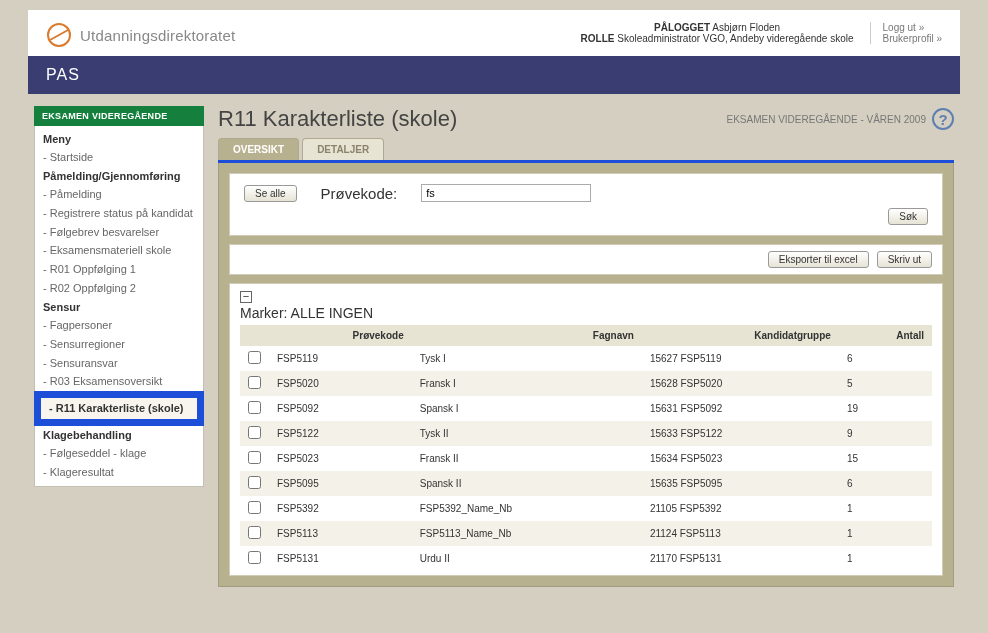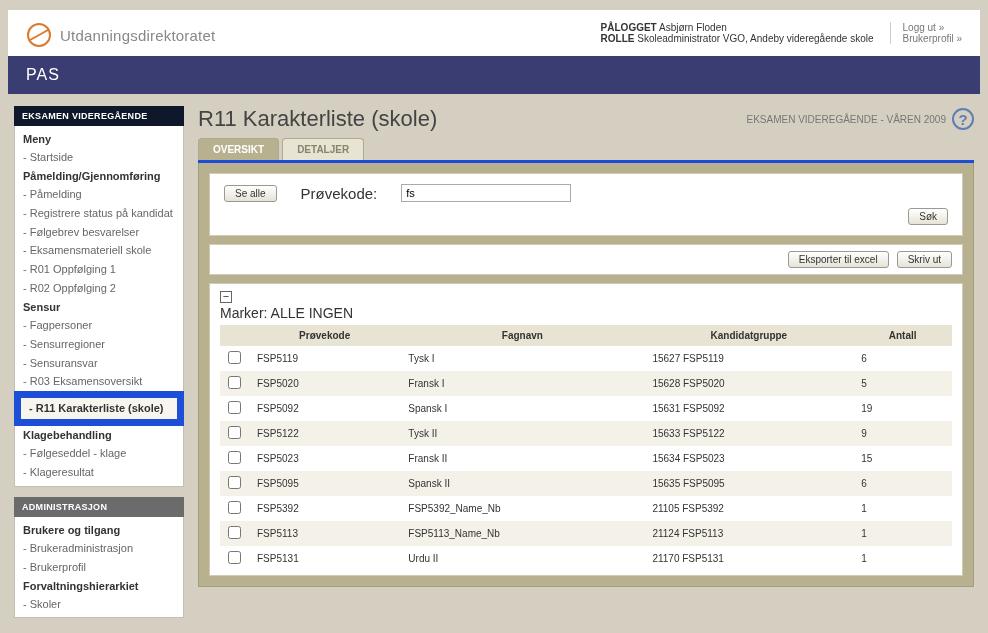--- a/index.html
+++ b/index.html
@@ -1,30 +1,30 @@
 <!DOCTYPE html>
 <html><head>
   <meta charset="utf-8">
   <style>
     * { margin: 0; padding: 0; box-sizing: border-box; }
     body { font-family: Verdana, Arial, sans-serif; font-size: 11px; background: #d4cfc0; color: #333; }
-    .page { width: 988px; height: 633px; margin: 0 auto; background: #d4cfc0; padding: 10px 8px; }
+    .page { width: 988px; height: 633px; margin: 0 auto; background: #d4cfc0; padding: 10px 28px; }
     .top-bar { background: #fff; padding: 12px 18px 8px 18px; display: flex; align-items: flex-start; justify-content: space-between; }
     .logo-area { display: flex; align-items: center; gap: 8px; }
     .logo-icon { width: 26px; height: 26px; display: inline-block; }
     .logo-text { color: #888; font-size: 15px; letter-spacing: 0.2px; }
     .user-info { display: flex; gap: 16px; font-size: 10px; }
-    .user-info-left { text-align: left; }
+    .user-info-left { text-align: center; }
     .user-info-left b { font-weight: bold; }
     .user-info-right { text-align: left; color: #666; border-left: 1px solid #ccc; padding-left: 12px; }
     .user-info-right a { color: #777; text-decoration: none; }
     .app-bar { background: #3a3d72; color: #fff; padding: 10px 18px; font-size: 16px; letter-spacing: 1px; }
     .content { display: flex; gap: 14px; padding: 12px 6px 0 6px; background: #d4cfc0; }
     .sidebar { width: 170px; flex-shrink: 0; }
-    .sb-header { background: #0f172a; color: #fff; font-size: 9px; font-weight: bold; padding: 5px 8px; letter-spacing: 0.3px; }
+    .sb-header { background: #15803d; color: #fff; font-size: 9px; font-weight: bold; padding: 5px 8px; letter-spacing: 0.3px; }
     .sb-header.dark { background: #6b6b6b; }
     .sb-body { background: #fff; border: 1px solid #c3c0b3; border-top: none; padding: 4px 0; }
     .sb-group-title { font-weight: bold; color: #333; padding: 3px 8px; display: block; }
     .sb-link { display: block; padding: 2px 8px 2px 8px; color: #666; text-decoration: none; line-height: 1.35; }
     .sb-link.active { border: 7px solid #1d4ed8; background: #f7f5ed; font-weight: bold; color: #333; margin: 0 -1px; padding: 3px 8px; position: relative; }
     .sb-block { margin-bottom: 10px; }
     .main { flex: 1; }
     .page-head { display: flex; justify-content: space-between; align-items: center; margin-bottom: 6px; }
     .page-title { font-size: 22px; color: #444; font-weight: normal; }
     .page-context { font-size: 10px; color: #777; display: flex; align-items: center; gap: 6px; }
@@ -38,21 +38,21 @@
     .btn { background: linear-gradient(#fff, #e6e3d5); border: 1px solid #999; border-radius: 3px; padding: 2px 10px; font-size: 10px; cursor: pointer; font-family: inherit; color: #333; }
     .filter-label { font-size: 15px; color: #333; }
     input[type="text"] { border: 1px solid #aaa; padding: 2px 4px; font-size: 11px; font-family: inherit; width: 170px; }
     .filter-actions { text-align: right; }
     .action-row { display: flex; justify-content: flex-end; gap: 8px; margin-bottom: 8px; background: #fff; padding: 6px 10px; border: 1px solid #d0cbb5; }
     .table-wrap { background: #fff; border: 1px solid #d0cbb5; padding: 6px 10px 4px 10px; }
     .toggle-box { width: 12px; height: 12px; border: 1px solid #666; display: inline-flex; align-items: center; justify-content: center; font-size: 11px; line-height: 1; cursor: pointer; }
     .marker-line { font-size: 14px; color: #333; margin: 2px 0 4px 0; }
     table { width: 100%; border-collapse: collapse; font-size: 10px; }
     thead tr { background: #e8e4d4; }
-    th { text-align: center; padding: 5px 8px; font-weight: bold; color: #333; }
+    th { text-align: right; padding: 5px 8px; font-weight: bold; color: #333; }
     td { padding: 5px 8px; color: #333; }
     tbody tr:nth-child(even) { background: #f3f1e8; }
     tbody tr:nth-child(odd) { background: #fff; }
     .chk-col { width: 28px; }
     input[type="checkbox"] { cursor: pointer; }
   </style>
 </head>
 <body>
 
 <div class="page">
@@ -98,30 +98,20 @@
             <a href="#" class="sb-link">- Fagpersoner</a>
             <a href="#" class="sb-link">- Sensurregioner</a>
             <a href="#" class="sb-link">- Sensuransvar</a>
             <a href="#" class="sb-link">- R03 Eksamensoversikt</a>
             <a href="#" class="sb-link active">- R11 Karakterliste (skole)</a>
             <span class="sb-group-title">Klagebehandling</span>
             <a href="#" class="sb-link">- Følgeseddel - klage</a>
             <a href="#" class="sb-link">- Klageresultat</a>
           </div>
       </div>
-      <div class="sb-block">
-        <div class="sb-header dark">ADMINISTRASJON</div>
-        <div class="sb-body" id="sbb2">
-            <span class="sb-group-title">Brukere og tilgang</span>
-            <a href="#" class="sb-link">- Brukeradministrasjon</a>
-            <a href="#" class="sb-link">- Brukerprofil</a>
-            <span class="sb-group-title">Forvaltningshierarkiet</span>
-            <a href="#" class="sb-link">- Skoler</a>
-          </div>
-      </div>
     </div>
 
     <div class="main">
       <div class="page-head">
         <h1 class="page-title">R11 Karakterliste (skole)</h1>
         <div class="page-context">
           <span>EKSAMEN VIDEREGÅENDE - VÅREN 2009</span>
           <span class="help-icon">?</span>
         </div>
       </div>

